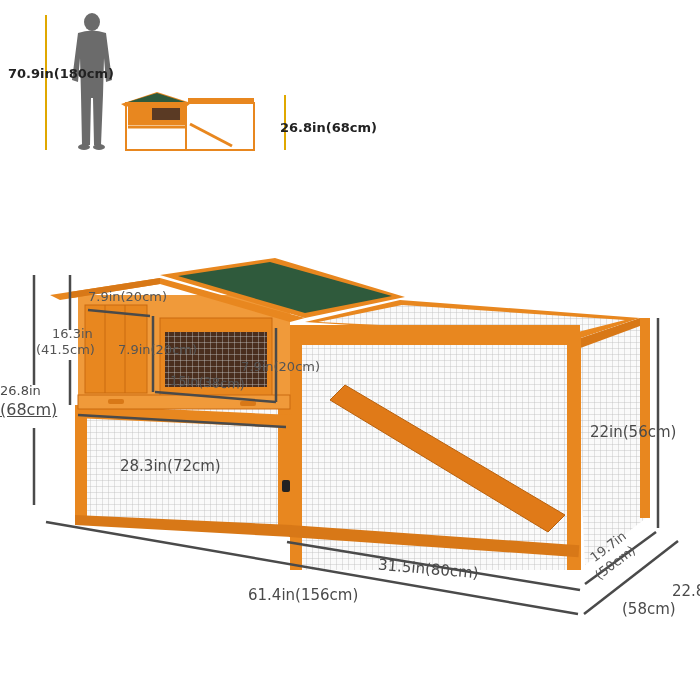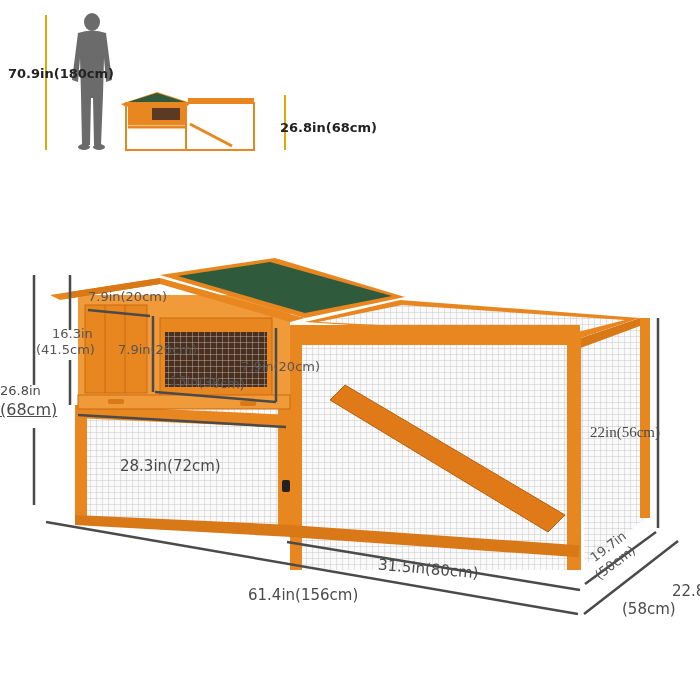--- a/index.html
+++ b/index.html
@@ -134,20 +134,20 @@
 
   <div class="lbl sm" style="left:118px;top:343px;">7.9in(20cm)</div>
   <div class="lbl sm" style="left:241px;top:360px;">7.9in(20cm)</div>
   <div class="lbl sm" style="left:170px;top:376px;transform:rotate(3deg);">15in(38cm)</div>
 
   <div class="lbl" style="left:120px;top:433px;margin-top:26px;">28.3in(72cm)</div>
 
   <div class="lbl" style="left:248px;top:588px;">61.4in(156cm)</div>
   <div class="lbl" style="left:378px;top:562px;transform:rotate(5deg);">31.5in(80cm)</div>
 
-  <div class="lbl" style="left:590px;top:425px;font-family:Liberation Serif, serif;">22in(56cm)</div>
+  <div class="lbl" style="left:590px;top:425px;">22in(56cm)</div>
 
   <div class="lbl sm" style="left:588px;top:540px;transform:rotate(-37deg);">19.7in</div>
   <div class="lbl sm" style="left:592px;top:556px;transform:rotate(-37deg);">(50cm)</div>
 
   <div class="lbl" style="left:628px;top:584px;margin-left:44px;">22.8in</div>
   <div class="lbl" style="left:622px;top:602px;">(58cm)</div>
 </div>
 
 </body></html>

